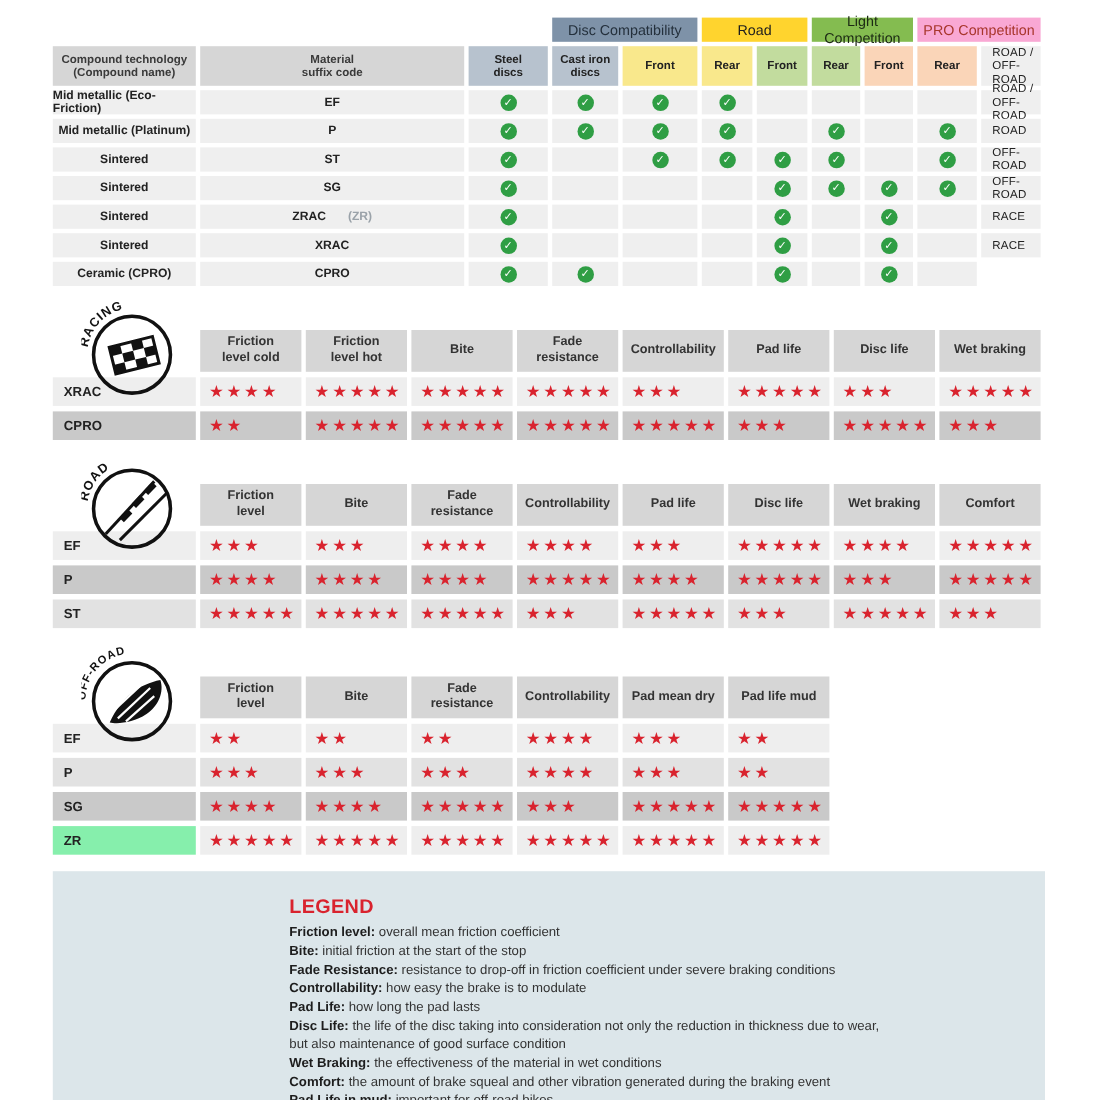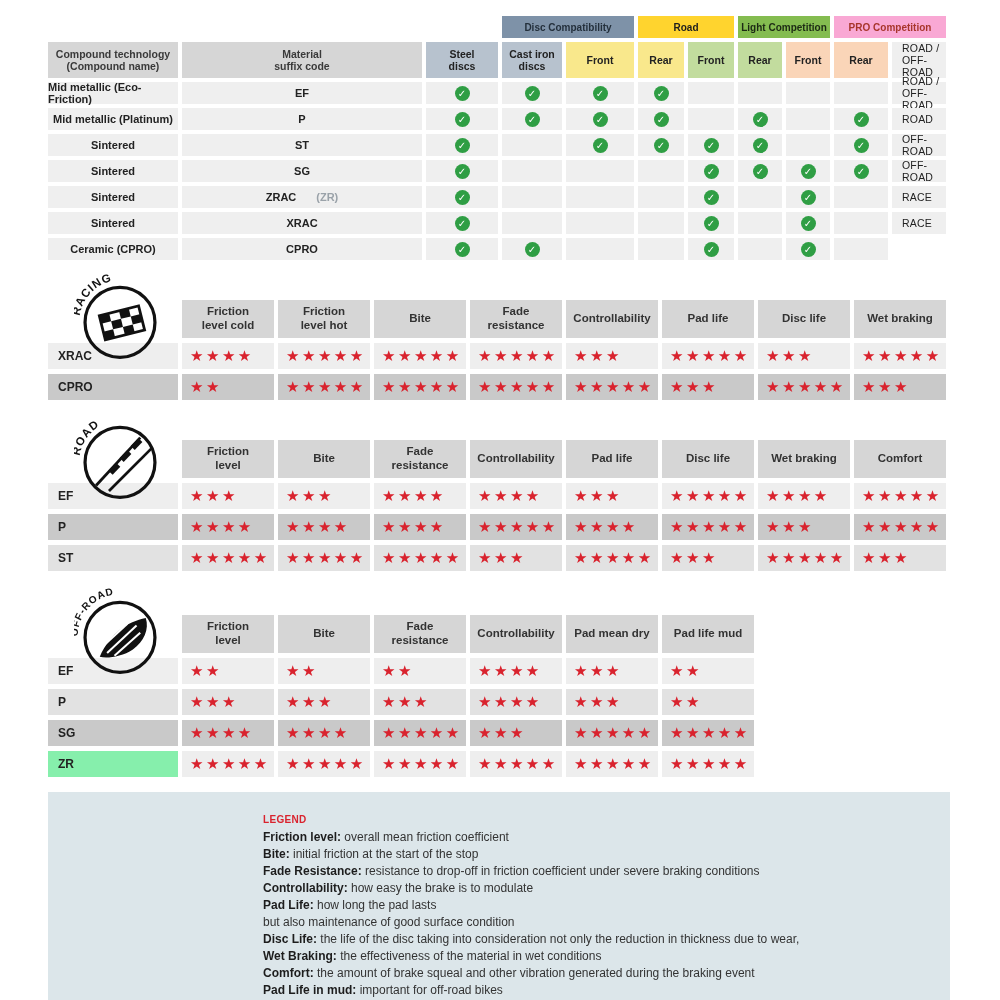--- a/index.html
+++ b/index.html
@@ -2,21 +2,21 @@
 <html style="--star-red: #d9232e; --check-green: #2f9e44; --header-bg: #d6d6d6; --row-bg: #efefef; --legend-bg: #dce6ea; --note-gray: #9aa2a9;"><head>
 <meta charset="utf-8">
 <style>
   html,body{margin:0;padding:0;background:#fff;}
   body{font-family:"Liberation Sans","DejaVu Sans",sans-serif;color:#222;}
   .page{width:1000px;height:1000px;position:relative;box-sizing:border-box;padding:16px 50px 0 48px;overflow:hidden;}
 
   .grid{display:grid;column-gap:4px;}
   .toptable{grid-template-columns:130px 240px 72px 60px 68px 46px 46px 44px 44px 54px 54px;
             grid-template-rows:22px 36px repeat(7,22px);row-gap:4px;}
-  .band{display:flex;align-items:center;justify-content:center;font-size:10px;font-weight:bold;}
+  .band{display:flex;align-items:center;justify-content:center;font-size:13px;font-weight:normal;text-align:center;}
   .hcell{background:var(--header-bg);color:#3a3a3a;font-size:10.5px;font-weight:bold;display:flex;
          align-items:center;justify-content:center;text-align:center;white-space:pre-line;line-height:1.15;}
   .hcell.sub{color:#222;}
   .cell{background:var(--row-bg);font-size:10.5px;display:flex;align-items:center;}
   .cell.use{padding-left:10px;letter-spacing:.2px;}
   .cell.comp{justify-content:center;font-weight:bold;font-size:11px;}
   .cell.code{justify-content:center;font-weight:bold;font-size:11px;}
   .note{color:var(--note-gray);font-weight:bold;margin-left:20px;}
   .checkcell{justify-content:center;}
   .check{display:inline-block;width:15px;height:15px;border-radius:50%;background:var(--check-green);
@@ -38,21 +38,21 @@
             font-size:15px;letter-spacing:2.5px;font-family:"DejaVu Sans",sans-serif;}
 
   .secicon{position:absolute;left:26px;top:-30px;width:92px;height:92px;}
   .arctext{font-weight:bold;fill:#111;letter-spacing:1px;}
   .sec-racing .arctext{font-size:12.5px;}
   .sec-road .arctext{font-size:12.5px;}
   .sec-offroad .arctext{font-size:11px;}
 
   .legend{margin-top:15px;width:902px;height:214px;background:var(--legend-bg);box-sizing:border-box;
           padding:22px 10px 0 215px;font-size:12px;color:#333;overflow:hidden;}
-  .ltitle{color:var(--star-red);font-weight:bold;font-size:10px;margin-bottom:4px;letter-spacing:.3px;}
+  .ltitle{color:var(--star-red);font-weight:bold;font-size:18px;margin-bottom:4px;letter-spacing:.3px;}
   .lline{line-height:17px;}
   .lline b{color:#1d1d1d;}
 </style>
 </head>
 <body>
 
 <div class="page">
 
   <div class="grid toptable">
       <div style="grid-column: 1 / span 3;"></div>
@@ -377,21 +377,21 @@
   </section>
 
   <div class="legend">
     <div class="ltitle">LEGEND</div>
     <div>
         <div class="lline"><b>Friction level:</b> overall mean friction coefficient</div>
         <div class="lline"><b>Bite:</b> initial friction at the start of the stop</div>
         <div class="lline"><b>Fade Resistance:</b> resistance to drop-off in friction coefficient under severe braking conditions</div>
         <div class="lline"><b>Controllability:</b> how easy the brake is to modulate</div>
         <div class="lline"><b>Pad Life:</b> how long the pad lasts</div>
+        <div class="lline"><b>Disc Life:</b> the life of the disc taking into consideration not only the reduction in thickness due to wear,</div>
         <div class="lline">but also maintenance of good surface condition</div>
-        <div class="lline"><b>Disc Life:</b> the life of the disc taking into consideration not only the reduction in thickness due to wear,</div>
         <div class="lline"><b>Wet Braking:</b> the effectiveness of the material in wet conditions</div>
         <div class="lline"><b>Comfort:</b> the amount of brake squeal and other vibration generated during the braking event</div>
         <div class="lline"><b>Pad Life in mud:</b> important for off-road bikes</div>
       </div>
   </div>
 
 </div>
 
 </body></html>

